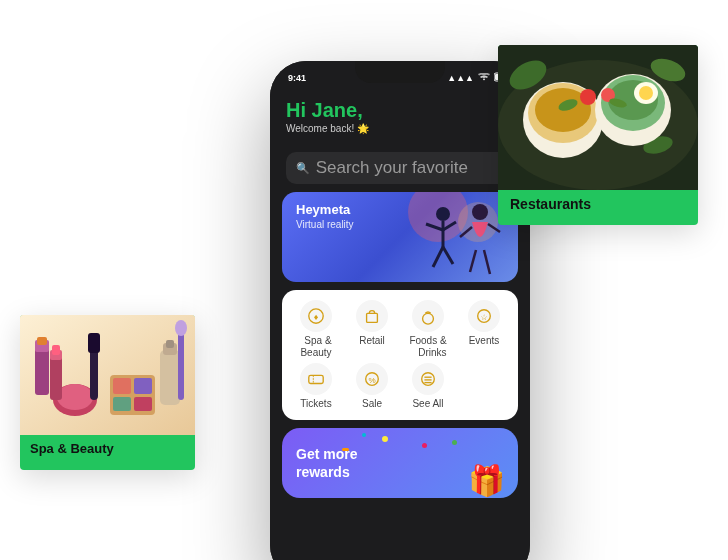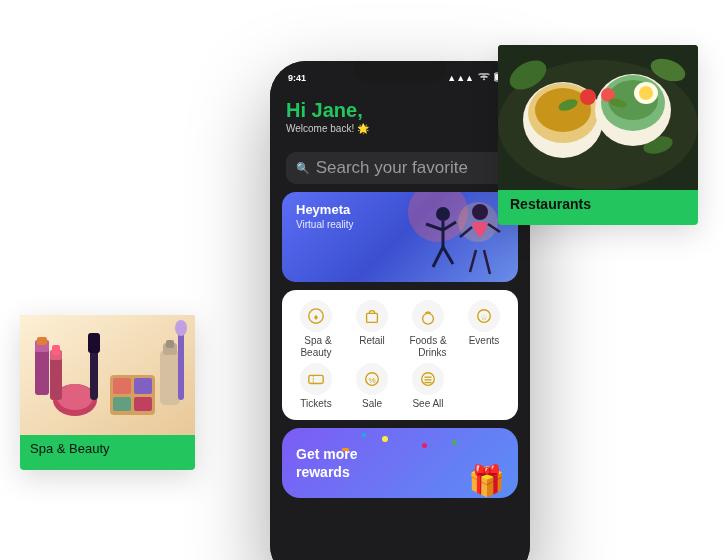--- a/index.html
+++ b/index.html
@@ -320,21 +320,21 @@
       width: 100%;
       height: 120px;
       background: linear-gradient(160deg, #f5e6c8 0%, #e8d0a0 100%);
       position: relative;
       overflow: hidden;
     }
 
     .spa-label {
       padding: 6px 10px;
       font-size: 13px;
-      font-weight: 400;
+      font-weight: 700;
       color: #111;
     }
 
   </style>
 </head>
 <body>
 
 <div class="phone-wrapper">
   <div class="phone-shell">
     <div class="phone-notch"></div>

